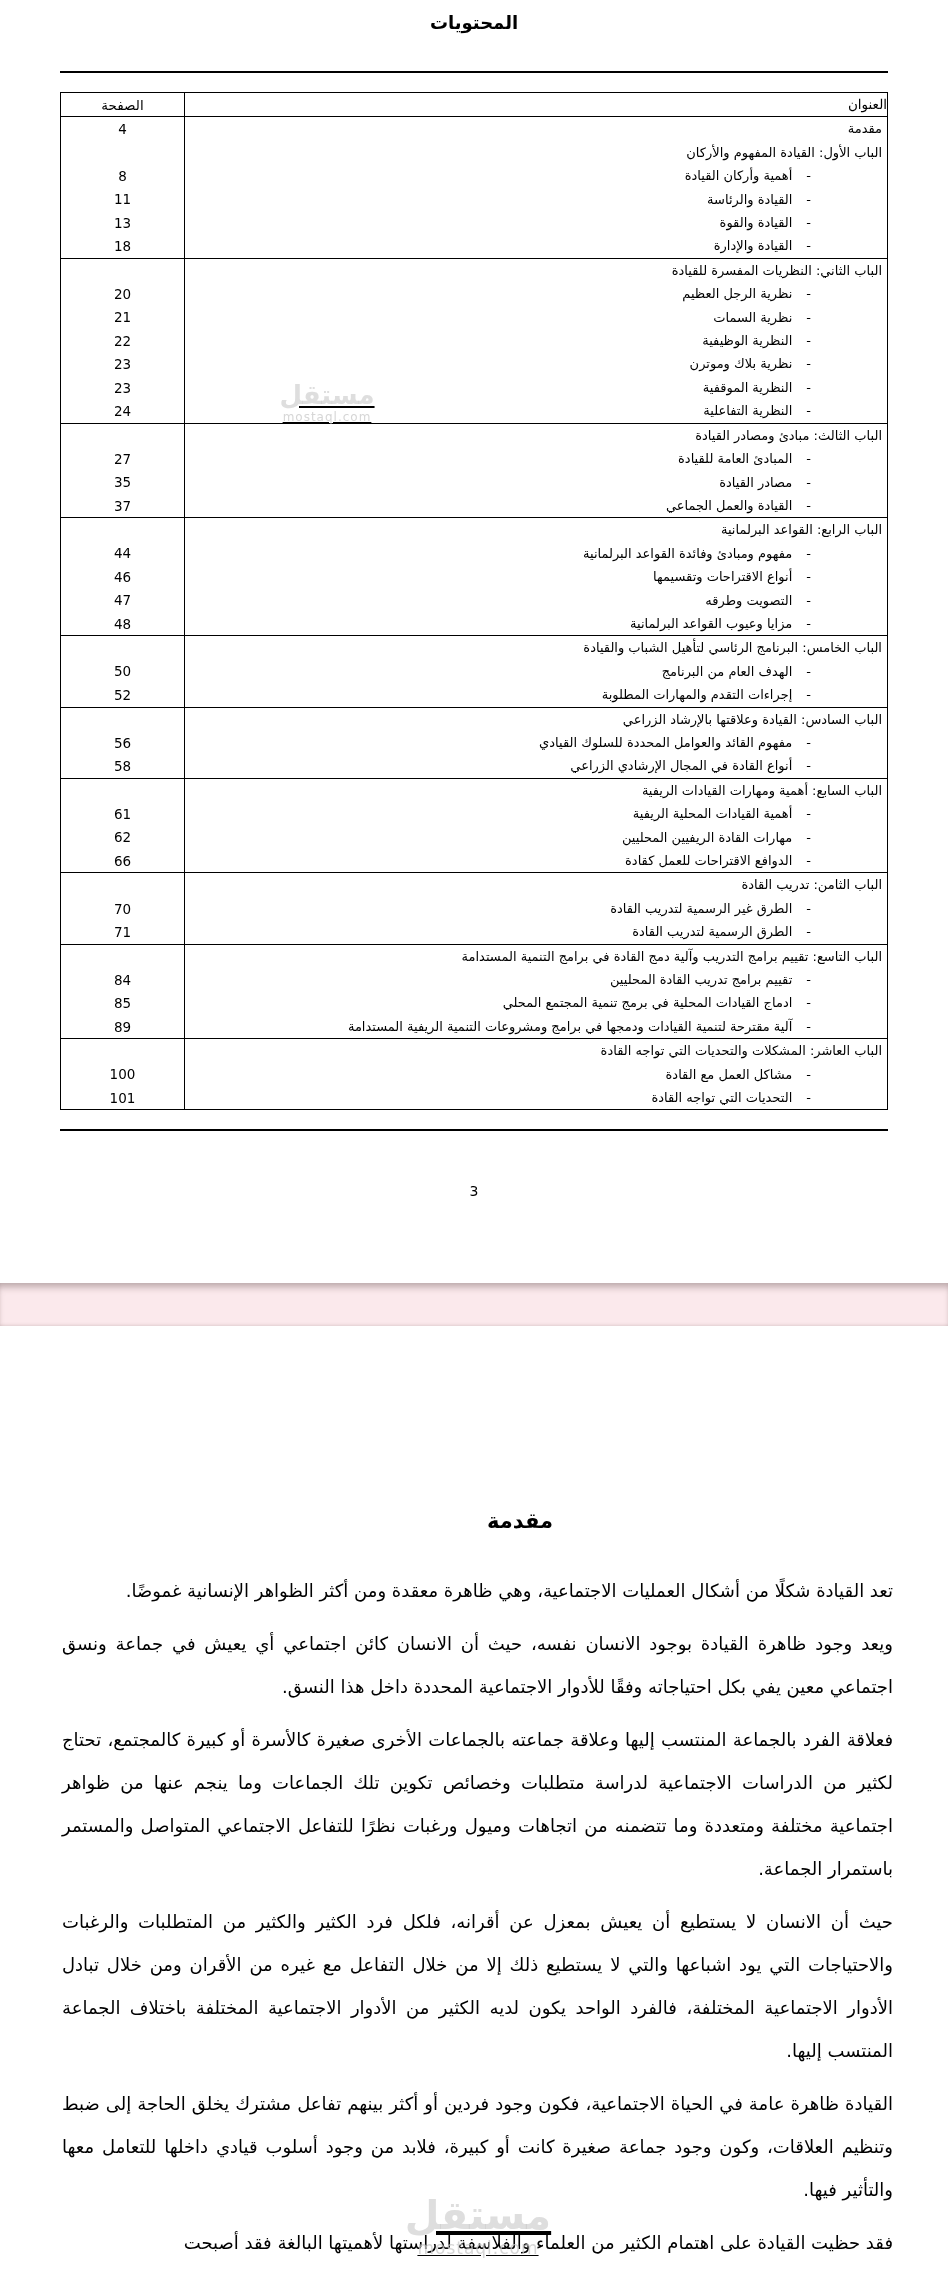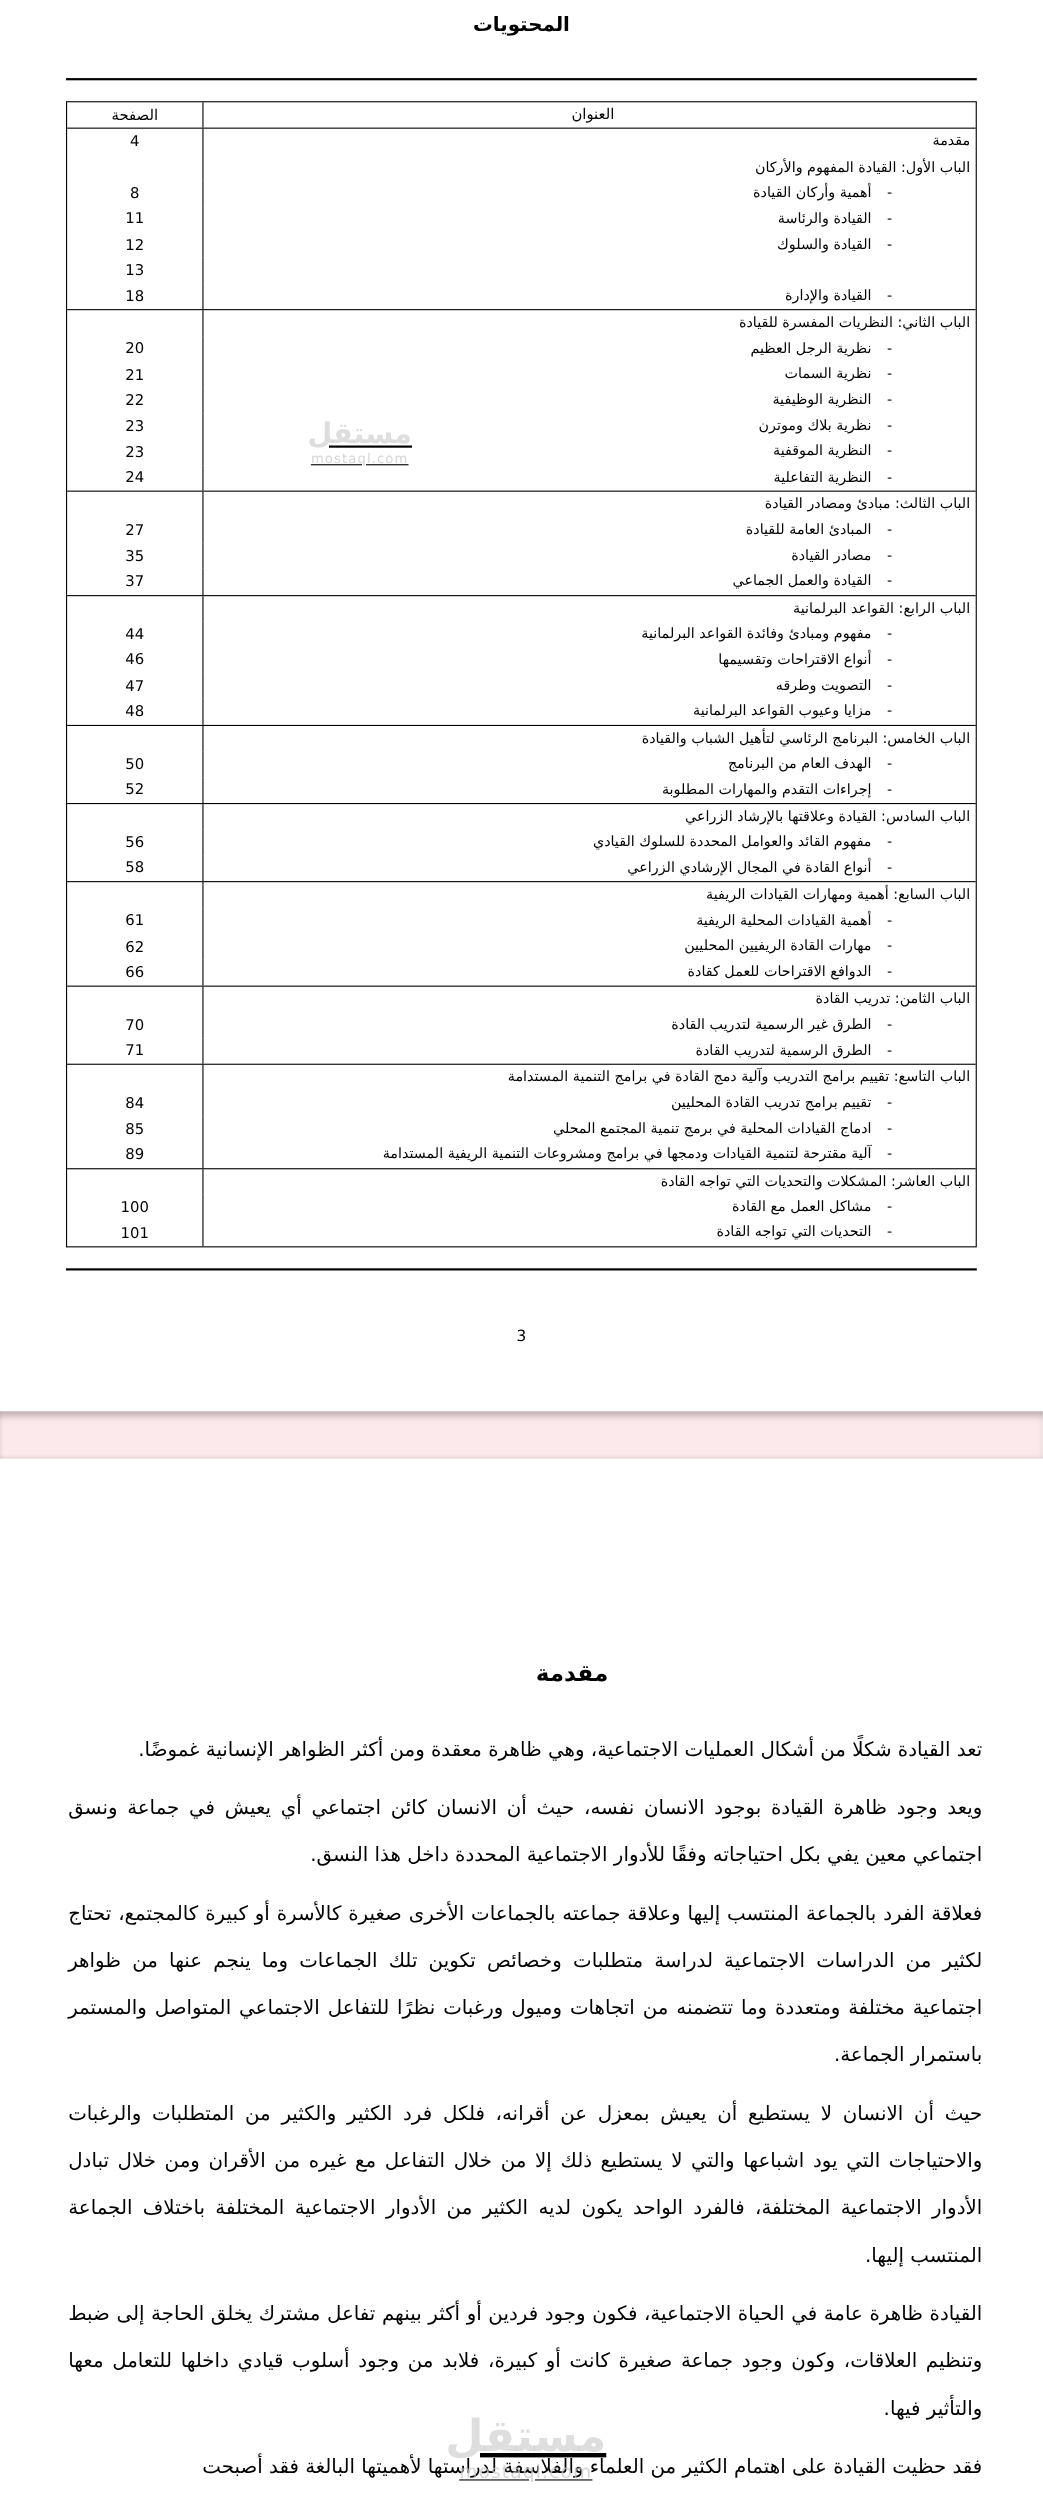--- a/index.html
+++ b/index.html
@@ -52,21 +52,21 @@
   }
   .title-cell {
     direction: rtl;
     text-align: right;
     font-size: 13px;
     padding-left: 6px;
     line-height: 23.4px;
     white-space: nowrap;
     overflow: hidden;
   }
-  .toc-header .title-cell { text-align: center; font-size: 13.5px; padding-right: 0; }
+  .toc-header .title-cell { text-align: right; font-size: 13.5px; padding-right: 0; font-family: Liberation Serif, serif; }
   .toc-header .page-cell { font-size: 13.5px; }
   .title-cell.main { padding-right: 5px; }
   .title-cell.sub { padding-right: 76px; }
   .dash { display: inline-block; margin-left: 14px; }
   .toc-section { border-top: 1px solid #000; }
   .toc-section:first-child { border-top: none; }
 
   .page-footer {
     margin-top: 52px;
     text-align: center;
@@ -138,25 +138,22 @@
             </div>
             <div class="toc-row">
               <div class="page-cell">8</div>
               <div class="title-cell sub"><span class="dash">-</span><span>أهمية وأركان القيادة</span></div>
             </div>
             <div class="toc-row">
               <div class="page-cell">11</div>
               <div class="title-cell sub"><span class="dash">-</span><span>القيادة والرئاسة</span></div>
             </div>
             <div class="toc-row">
-              <div class="page-cell">12</div>
-              <div class="title-cell sub"><span class="dash">-</span><span>القيادة والسلوك</span></div>
-            </div>
-            <div class="toc-row">
               <div class="page-cell">13</div>
+              <div class="title-cell sub"><span class="dash">-</span><span>القيادة والقوة</span></div>
             </div>
             <div class="toc-row">
               <div class="page-cell">18</div>
               <div class="title-cell sub"><span class="dash">-</span><span>القيادة والإدارة</span></div>
             </div>
           </div>
           <div class="toc-section">
             <div class="toc-row">
               <div class="page-cell"></div>
               <div class="title-cell main"><span>الباب الثاني: النظريات المفسرة للقيادة</span></div>

